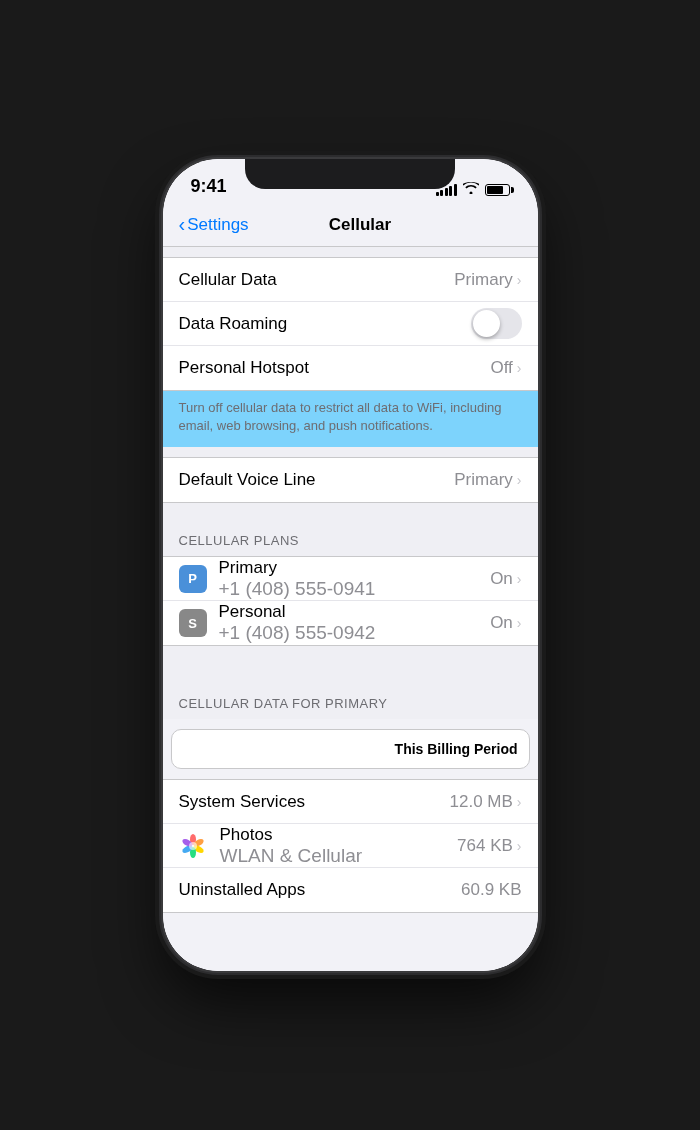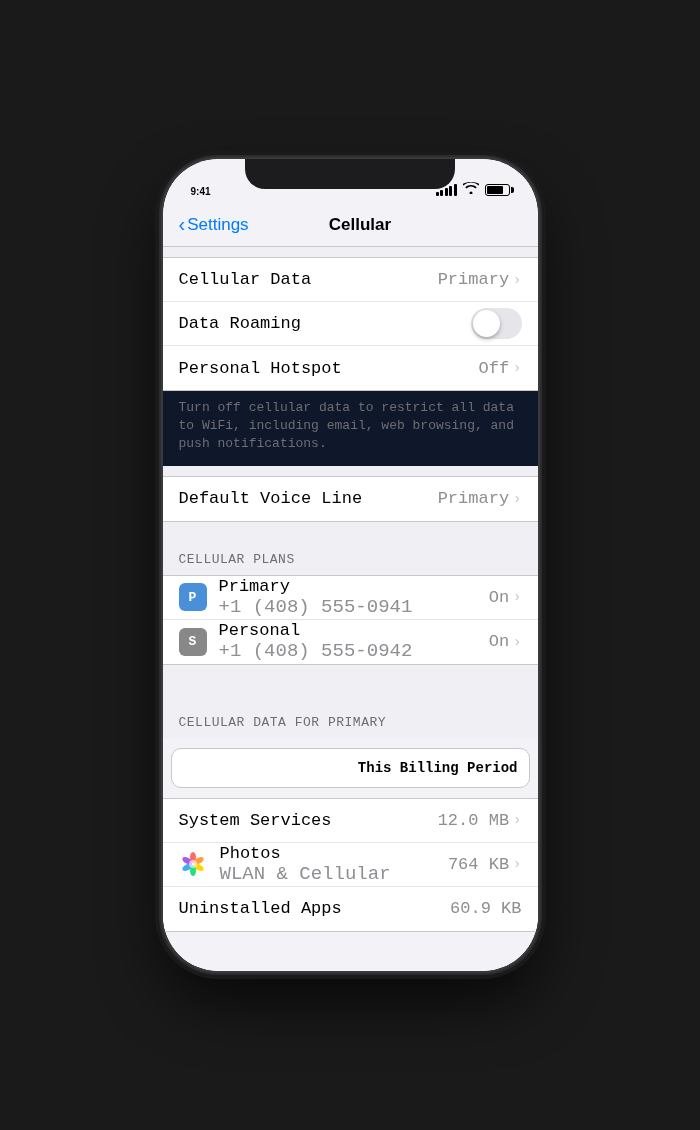--- a/index.html
+++ b/index.html
@@ -54,21 +54,21 @@
       display: flex;
       align-items: flex-end;
       justify-content: space-between;
       padding: 0 28px 6px;
       position: relative;
       z-index: 99;
       background: #f2f2f7;
     }
 
     .status-time {
-      font-size: 10px;
+      font-size: 18px;
       font-weight: 600;
       color: #000;
     }
 
     .status-icons {
       display: flex;
       align-items: center;
       gap: 6px;
     }
 
@@ -148,21 +148,20 @@
       font-weight: 600;
       color: #000;
       margin-left: 20px;
     }
 
     
     .content {
       overflow-y: auto;
       height: calc(100% - 44px - 44px);
       background: #f2f2f7;
-      font-family: Liberation Mono, monospace;
     }
 
     .section-spacer {
       height: 10px;
       background: #efeff4;
     }
 
     .settings-group {
       background: #fff;
       border-top: 1px solid #c8c8ca;
@@ -223,21 +222,21 @@
       box-shadow: 0 2px 4px rgba(0,0,0,0.3);
       transition: left 0.2s;
     }
 
     
     .description-text {
       padding: 8px 16px 12px;
       font-size: 13px;
       color: #6d6d72;
       line-height: 1.4;
-      background: #0f172a;
+      background: #7dd3fc;
     }
 
     
     .section-header {
       padding: 20px 16px 8px;
       font-size: 13px;
       color: #6d6d72;
       letter-spacing: 0.5px;
       text-transform: uppercase;
       background: #efeff4;

